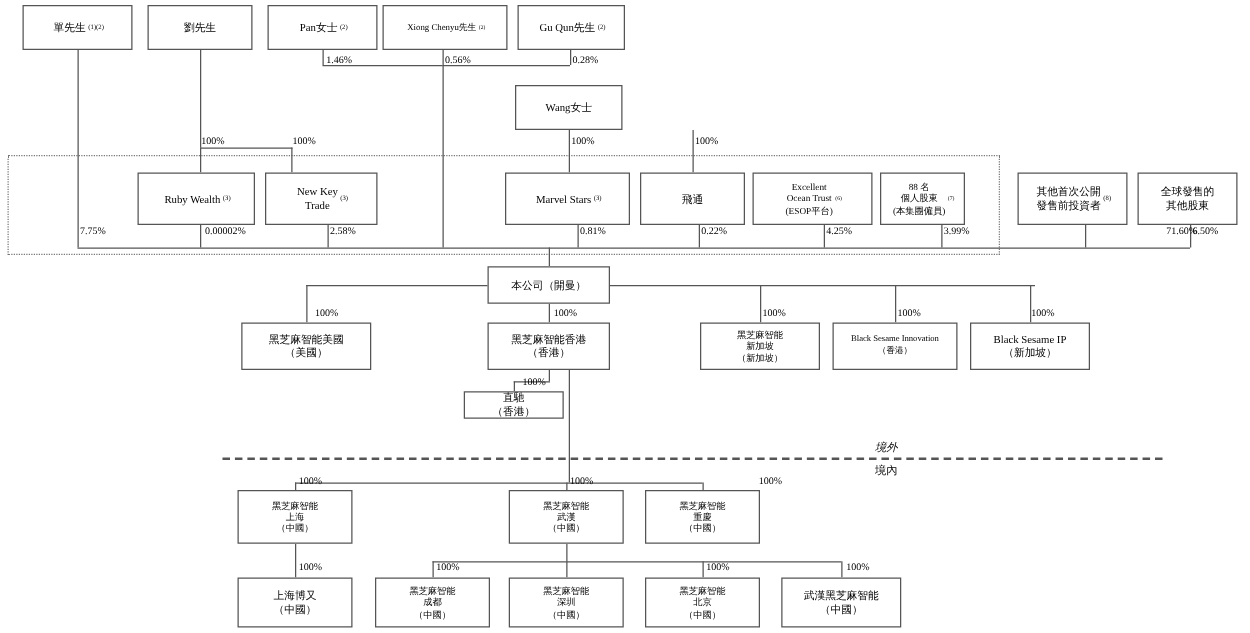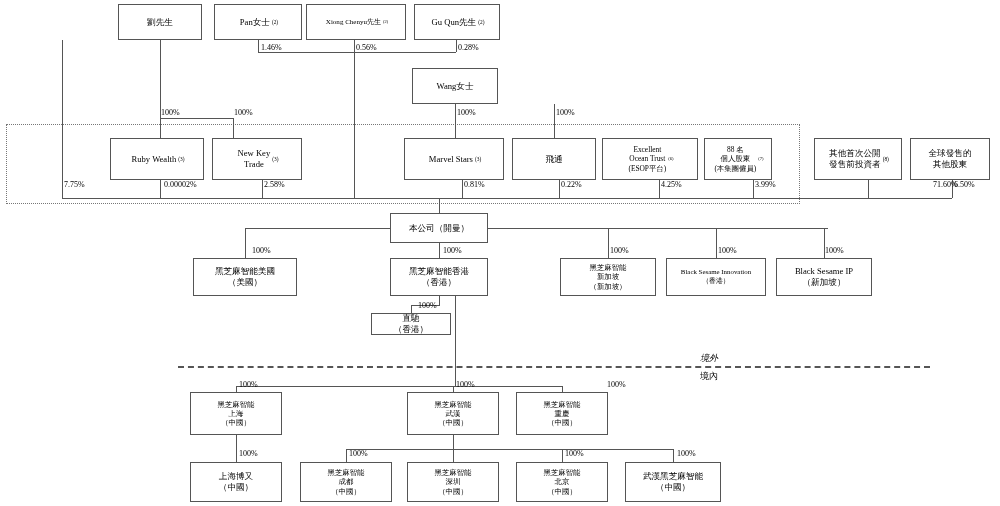--- a/index.html
+++ b/index.html
@@ -137,20 +137,24 @@
 
   <div class="ln ln-v" style="left:236px; top:435px; height:27px;"></div>
 
   <div class="ln ln-v" style="left:453px; top:435px; height:14px;"></div>
   <div class="ln ln-h" style="left:346px; top:449px; width:327px;"></div>
   <div class="ln ln-v" style="left:346px; top:449px; height:13px;"></div>
   <div class="ln ln-v" style="left:453px; top:449px; height:13px;"></div>
   <div class="ln ln-v" style="left:562px; top:449px; height:13px;"></div>
   <div class="ln ln-v" style="left:673px; top:449px; height:13px;"></div>
 
+<div class="node" style="left: 18px; top: 4px; width: 88px; height: 36px; font-size: 8.6px;">
+      <span class="node-label">單先生</span>
+      <sup>(1)(2)</sup>
+    </div>
     <div class="node" style="left: 118px; top: 4px; width: 84px; height: 36px; font-size: 8.6px;">
       <span class="node-label">劉先生</span>
     </div>
     <div class="node" style="left: 214px; top: 4px; width: 88px; height: 36px; font-size: 8.6px;">
       <span class="node-label">Pan女士</span>
       <sup>(2)</sup>
     </div>
     <div class="node" style="left: 306px; top: 4px; width: 100px; height: 36px; font-size: 7.04px;">
       <span class="node-label">Xiong Chenyu先生</span>
       <sup>(2)</sup>

